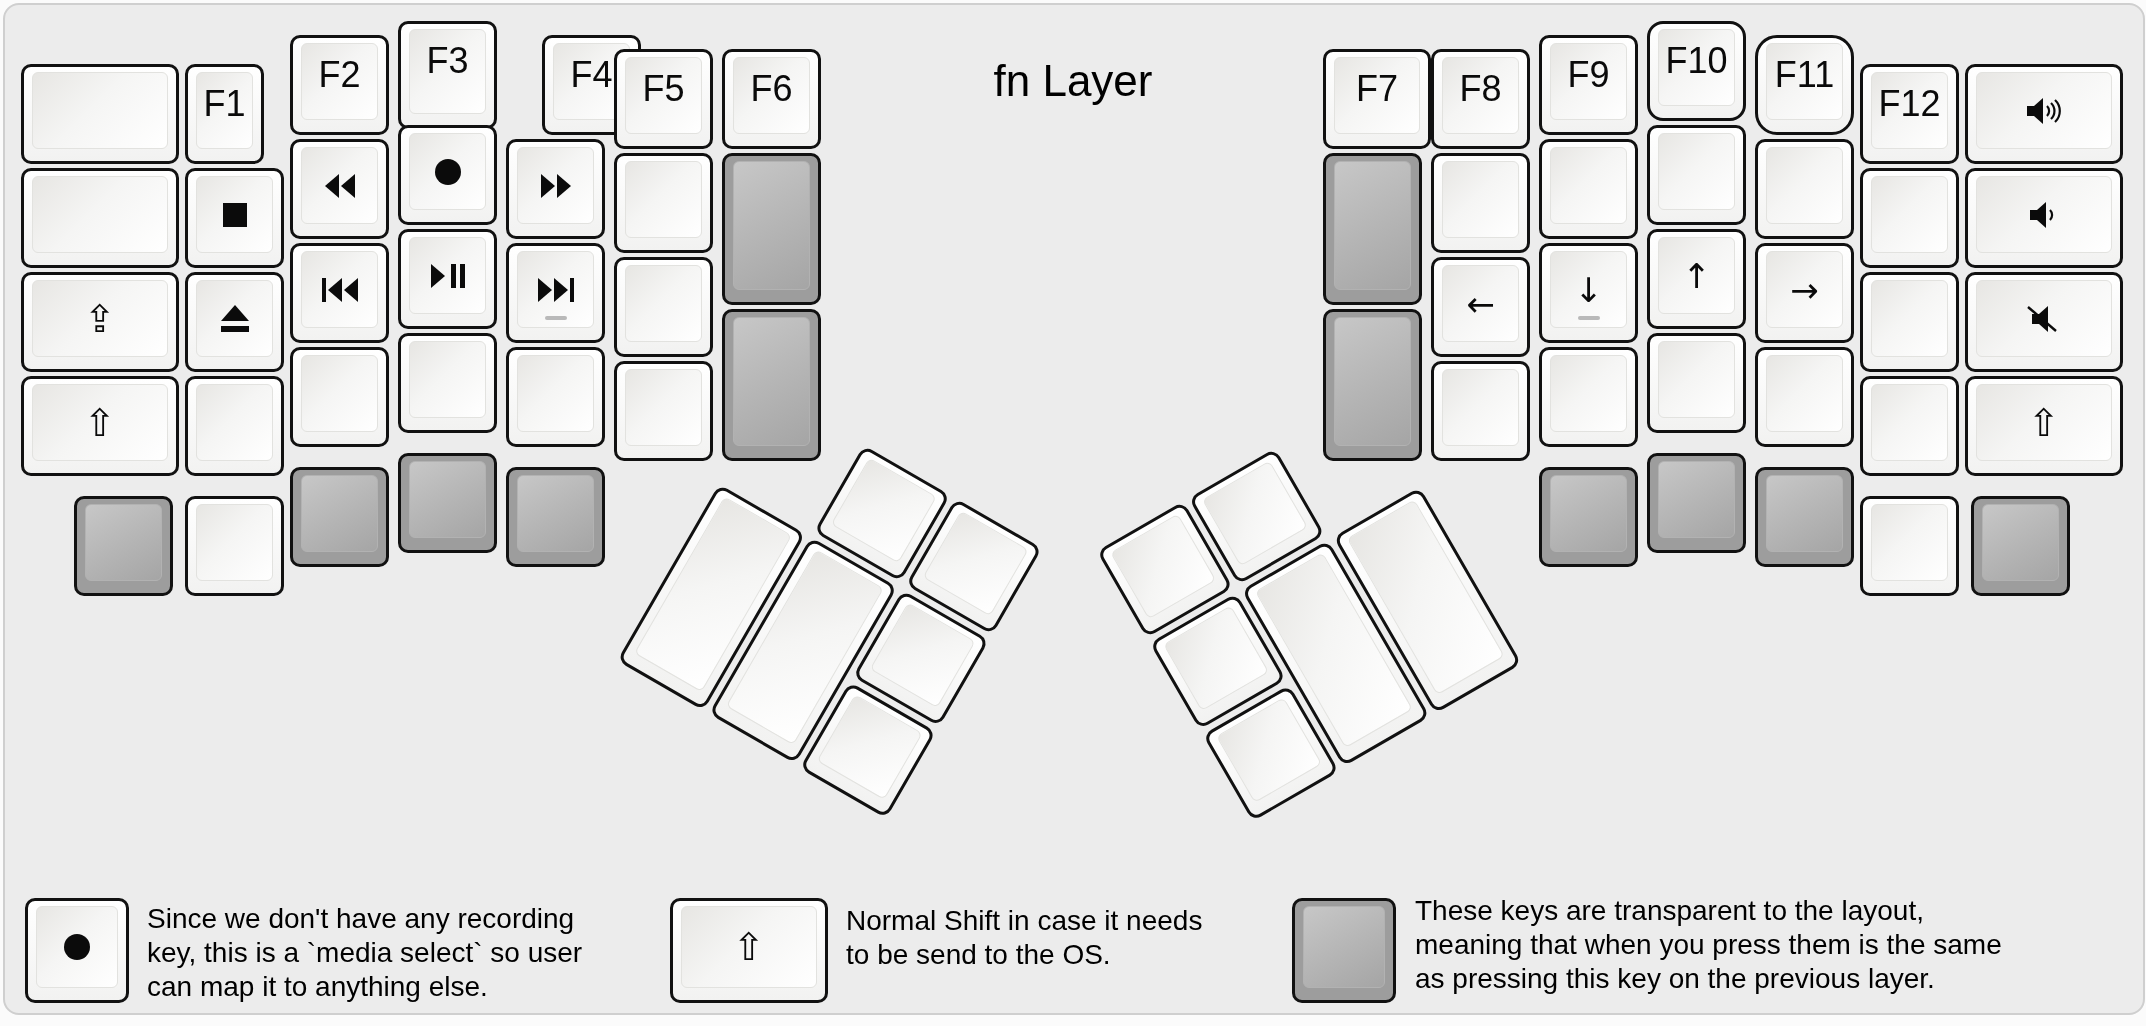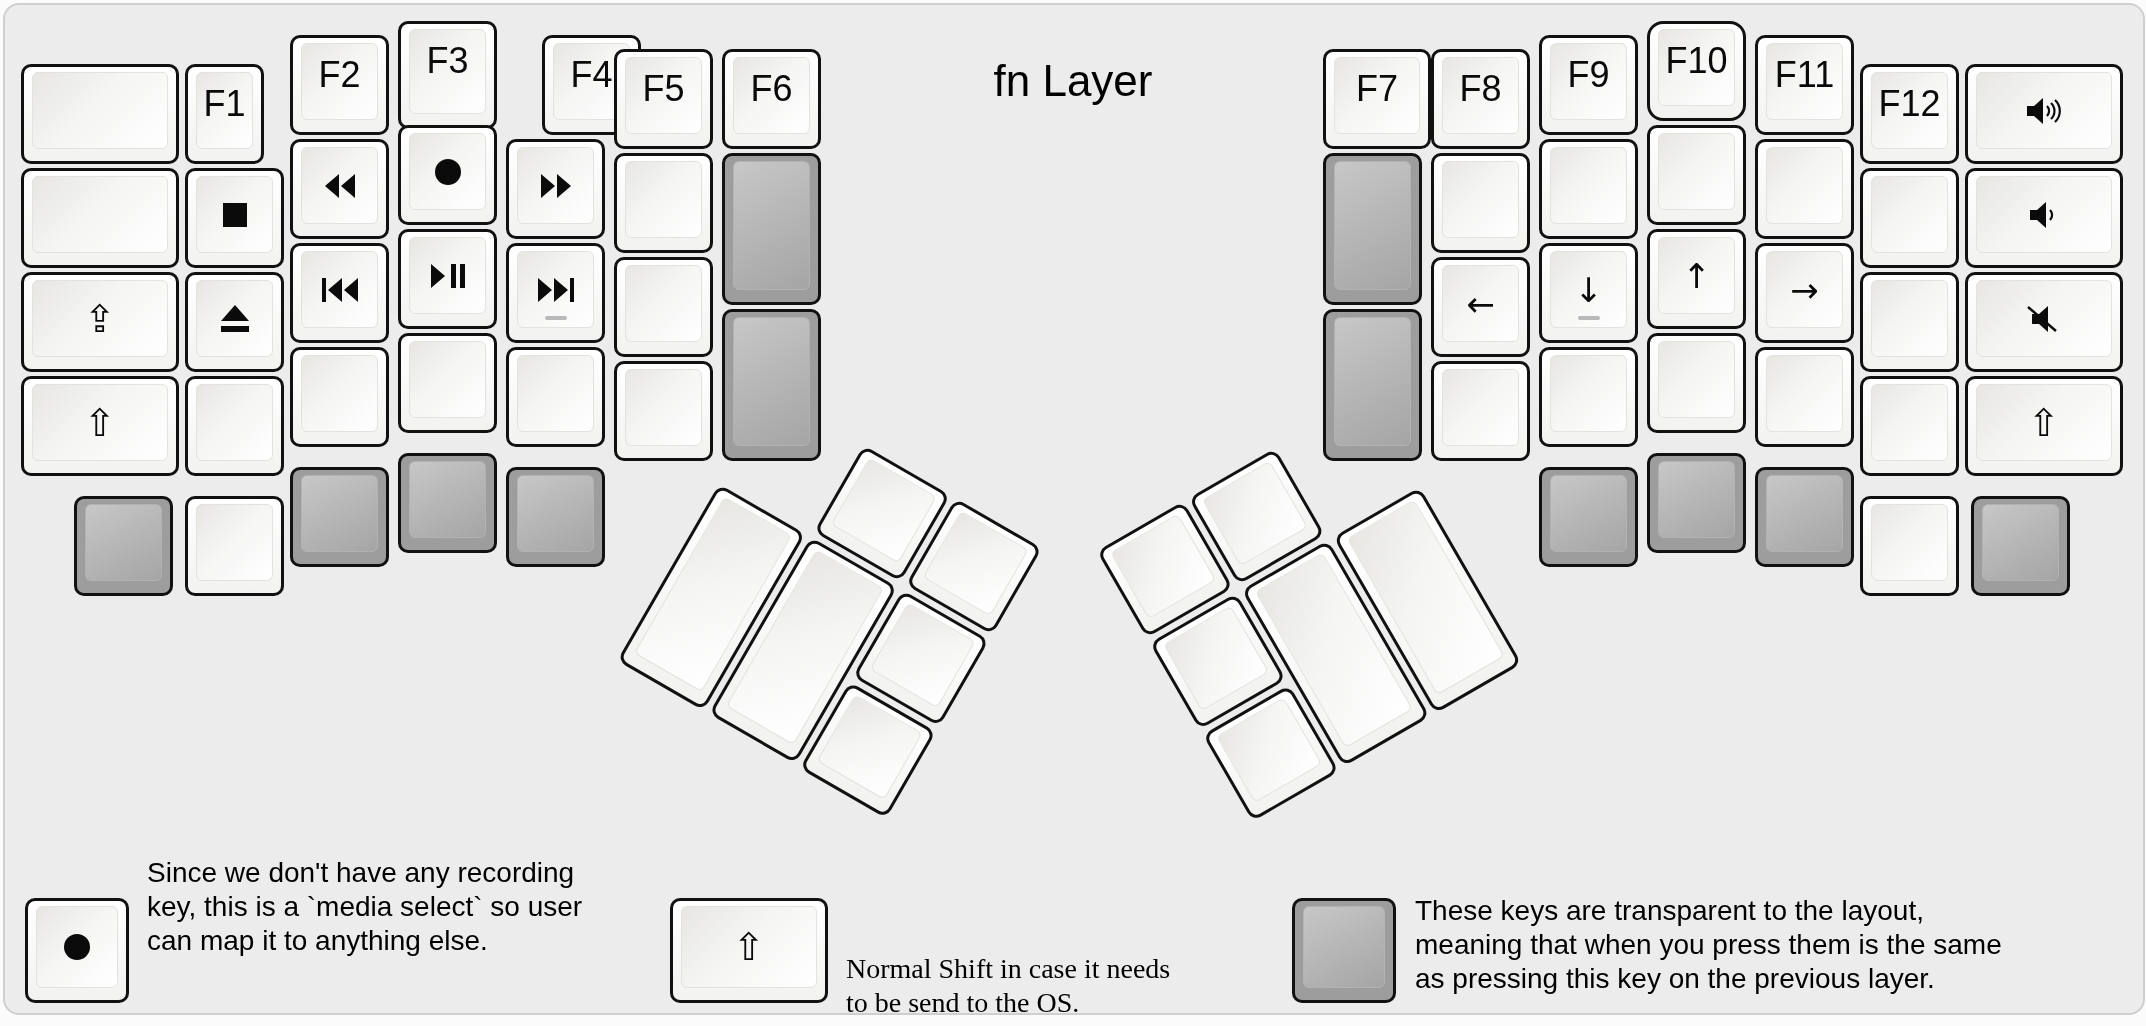--- a/index.html
+++ b/index.html
@@ -316,21 +316,21 @@
       <div class="cap"></div>
     </div>
     <div class="key white" style="left: 1647px; top: 229px; width: 99px; height: 100px;">
       <div class="cap">
         <span class="glyph arrow">↑</span>
       </div>
     </div>
     <div class="key white" style="left: 1647px; top: 333px; width: 99px; height: 100px;">
       <div class="cap"></div>
     </div>
-    <div class="key white" style="left: 1755px; top: 35px; width: 99px; height: 100px;">
+    <div class="key white" style="left: 1755px; top: 35px; width: 99px; height: 100px; border-radius: 22px;">
       <div class="cap">
         <span class="klabel">F11</span>
       </div>
     </div>
     <div class="key white" style="left: 1755px; top: 139px; width: 99px; height: 100px;">
       <div class="cap"></div>
     </div>
     <div class="key white" style="left: 1755px; top: 243px; width: 99px; height: 100px;">
       <div class="cap">
         <span class="glyph arrow">→</span>
@@ -409,24 +409,24 @@
 <div id="legend-layer">
     <div class="key white" style="left: 25px; top: 898px; width: 104px; height: 105px;">
       <div class="cap">
         <span class="icon">
           <svg width="34" height="30" viewBox="0 0 34 30">
             <circle cx="17" cy="15" r="13" fill="#0b0b0b"></circle>
           </svg>
         </span>
       </div>
     </div>
-    <div class="legend-text" style="left: 147px; top: 856px;">Since we don't have any recording<br>key, this is a `media select` so user<br>can map it to anything else.</div>
+    <div class="legend-text" style="left: 147px; top: 902px;">Since we don't have any recording<br>key, this is a `media select` so user<br>can map it to anything else.</div>
     <div class="key white" style="left: 670px; top: 898px; width: 158px; height: 105px;">
       <div class="cap">
         <span class="glyph big">⇧</span>
       </div>
     </div>
-    <div class="legend-text" style="left: 846px; top: 952px; font-family: Liberation Serif, serif;">Normal Shift in case it needs<br>to be send to the OS.</div>
+    <div class="legend-text" style="left: 846px; top: 904px;">Normal Shift in case it needs<br>to be send to the OS.</div>
     <div class="key gray" style="left: 1292px; top: 898px; width: 104px; height: 105px;">
       <div class="cap"></div>
     </div>
     <div class="legend-text" style="left: 1415px; top: 894px;">These keys are transparent to the layout,<br>meaning that when you press them is the same<br>as pressing this key on the previous layer.</div>
   </div>
 
 </body></html>

